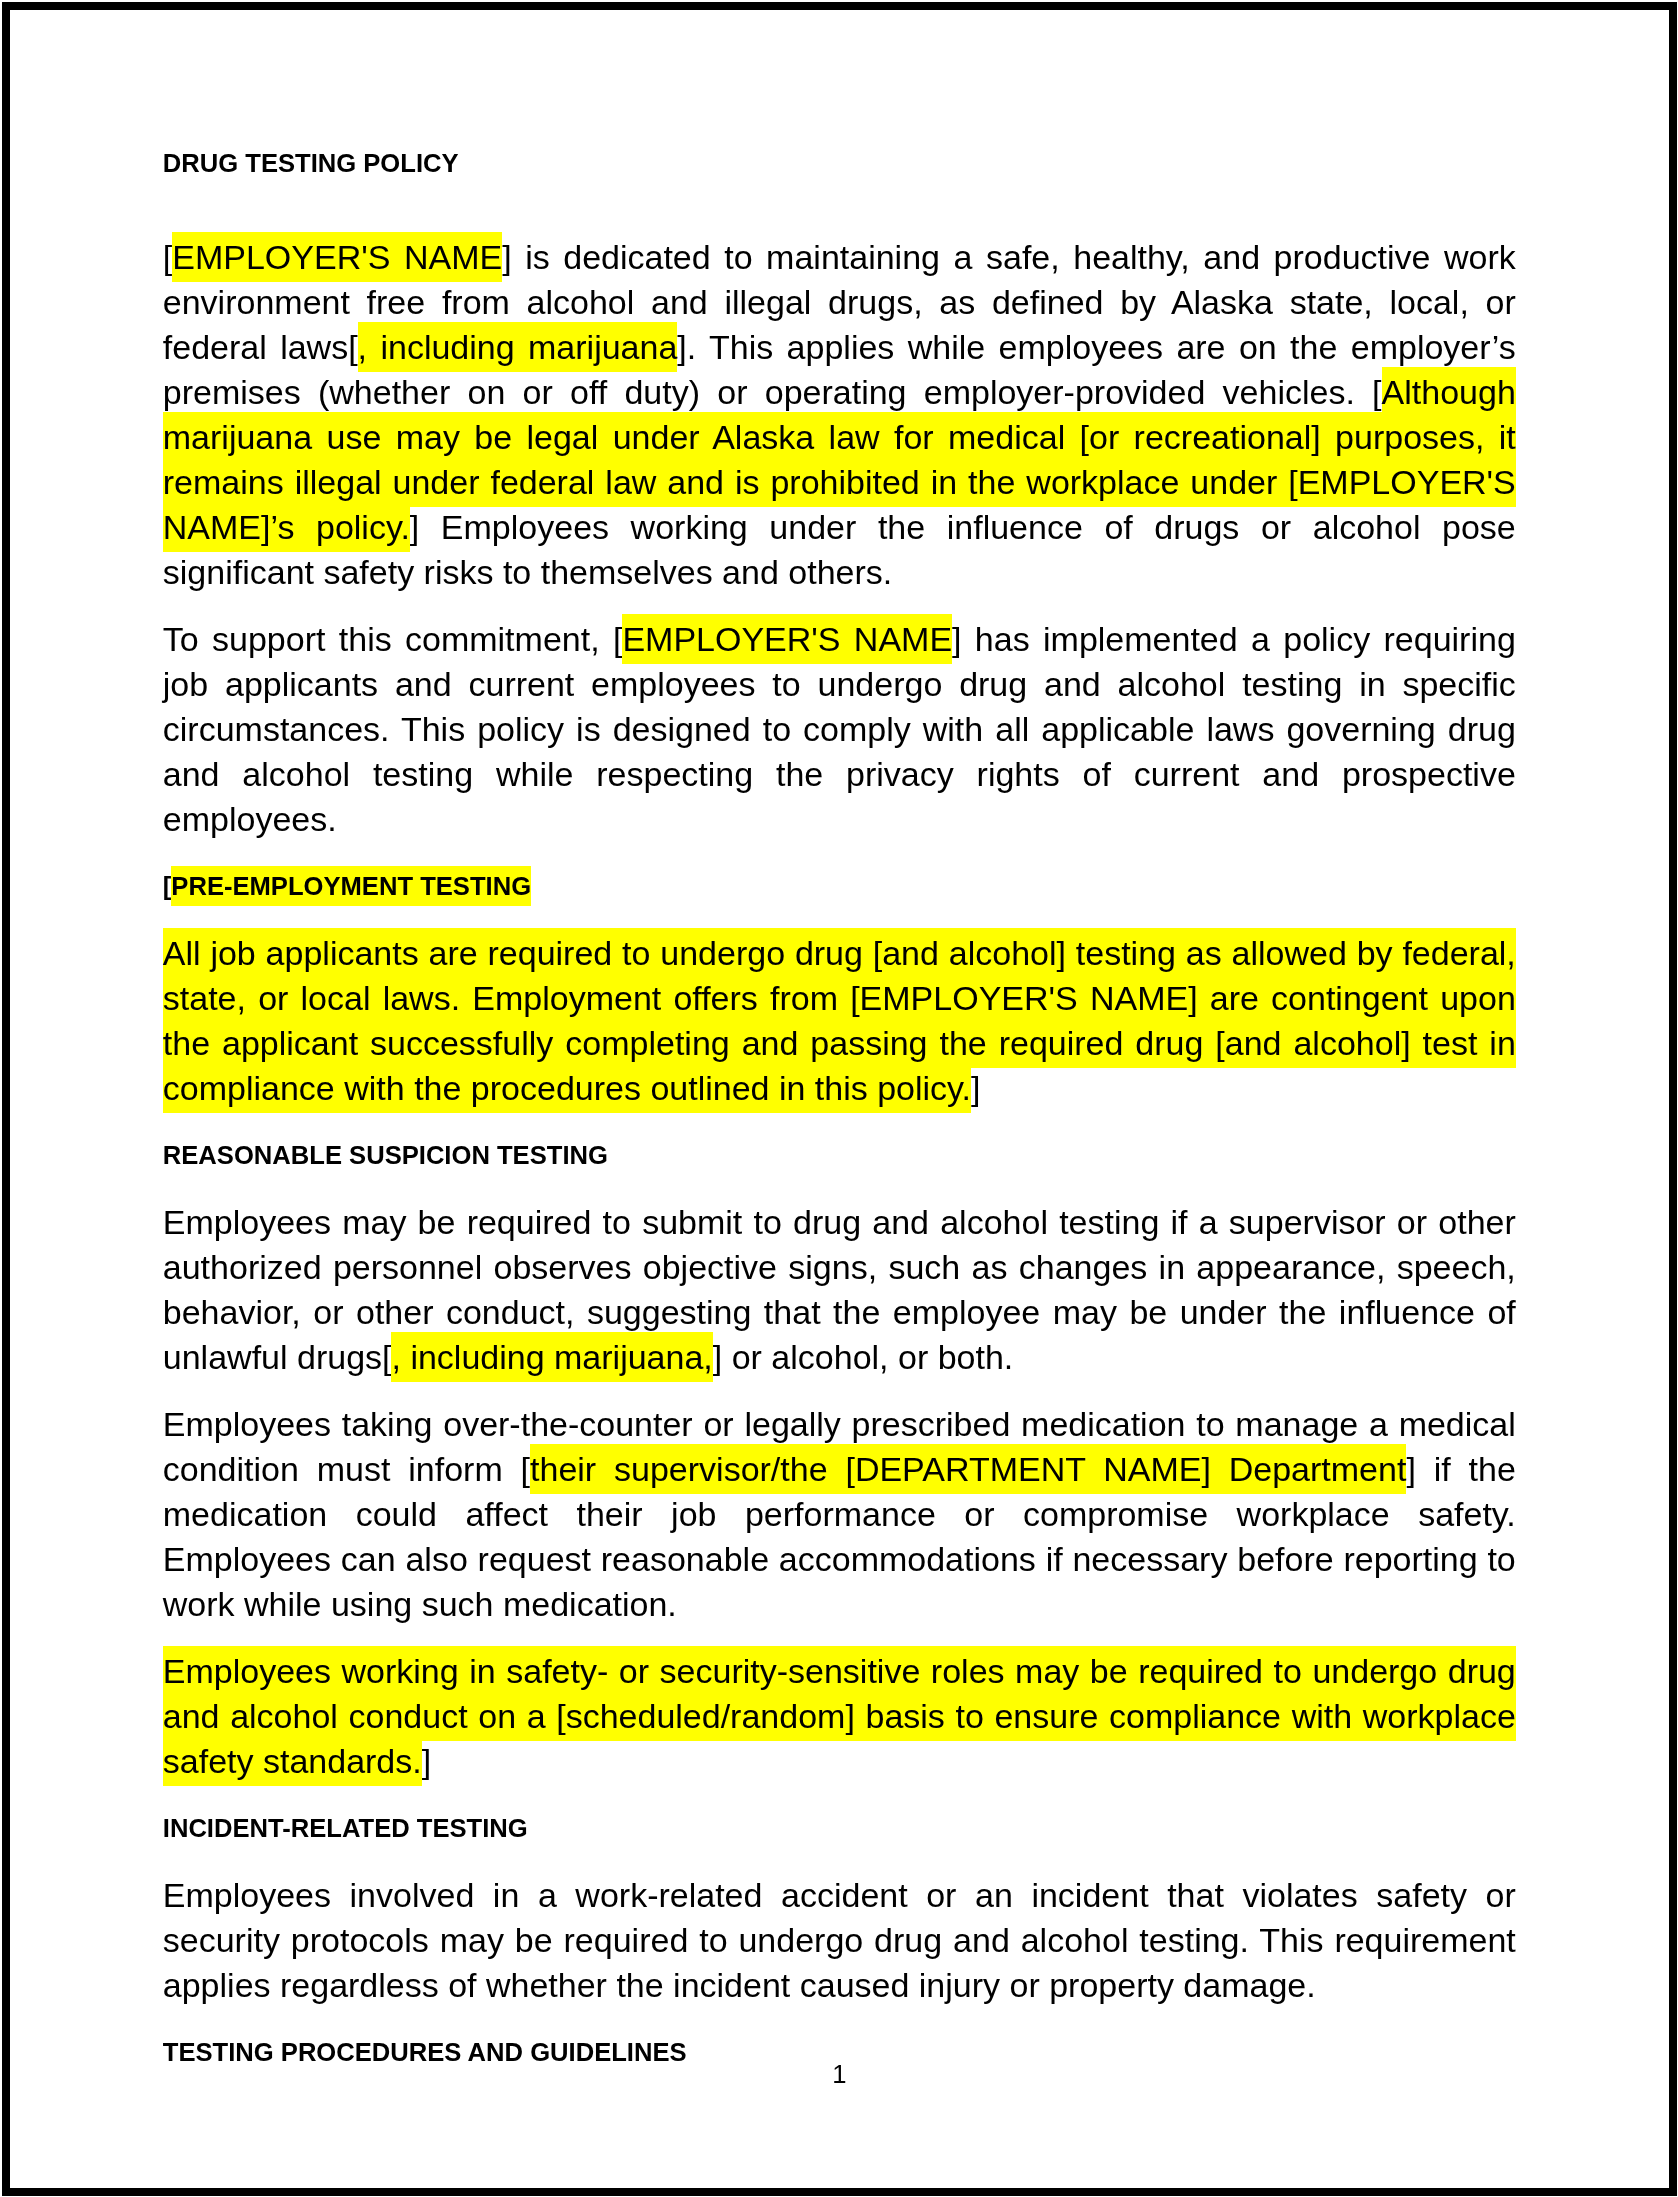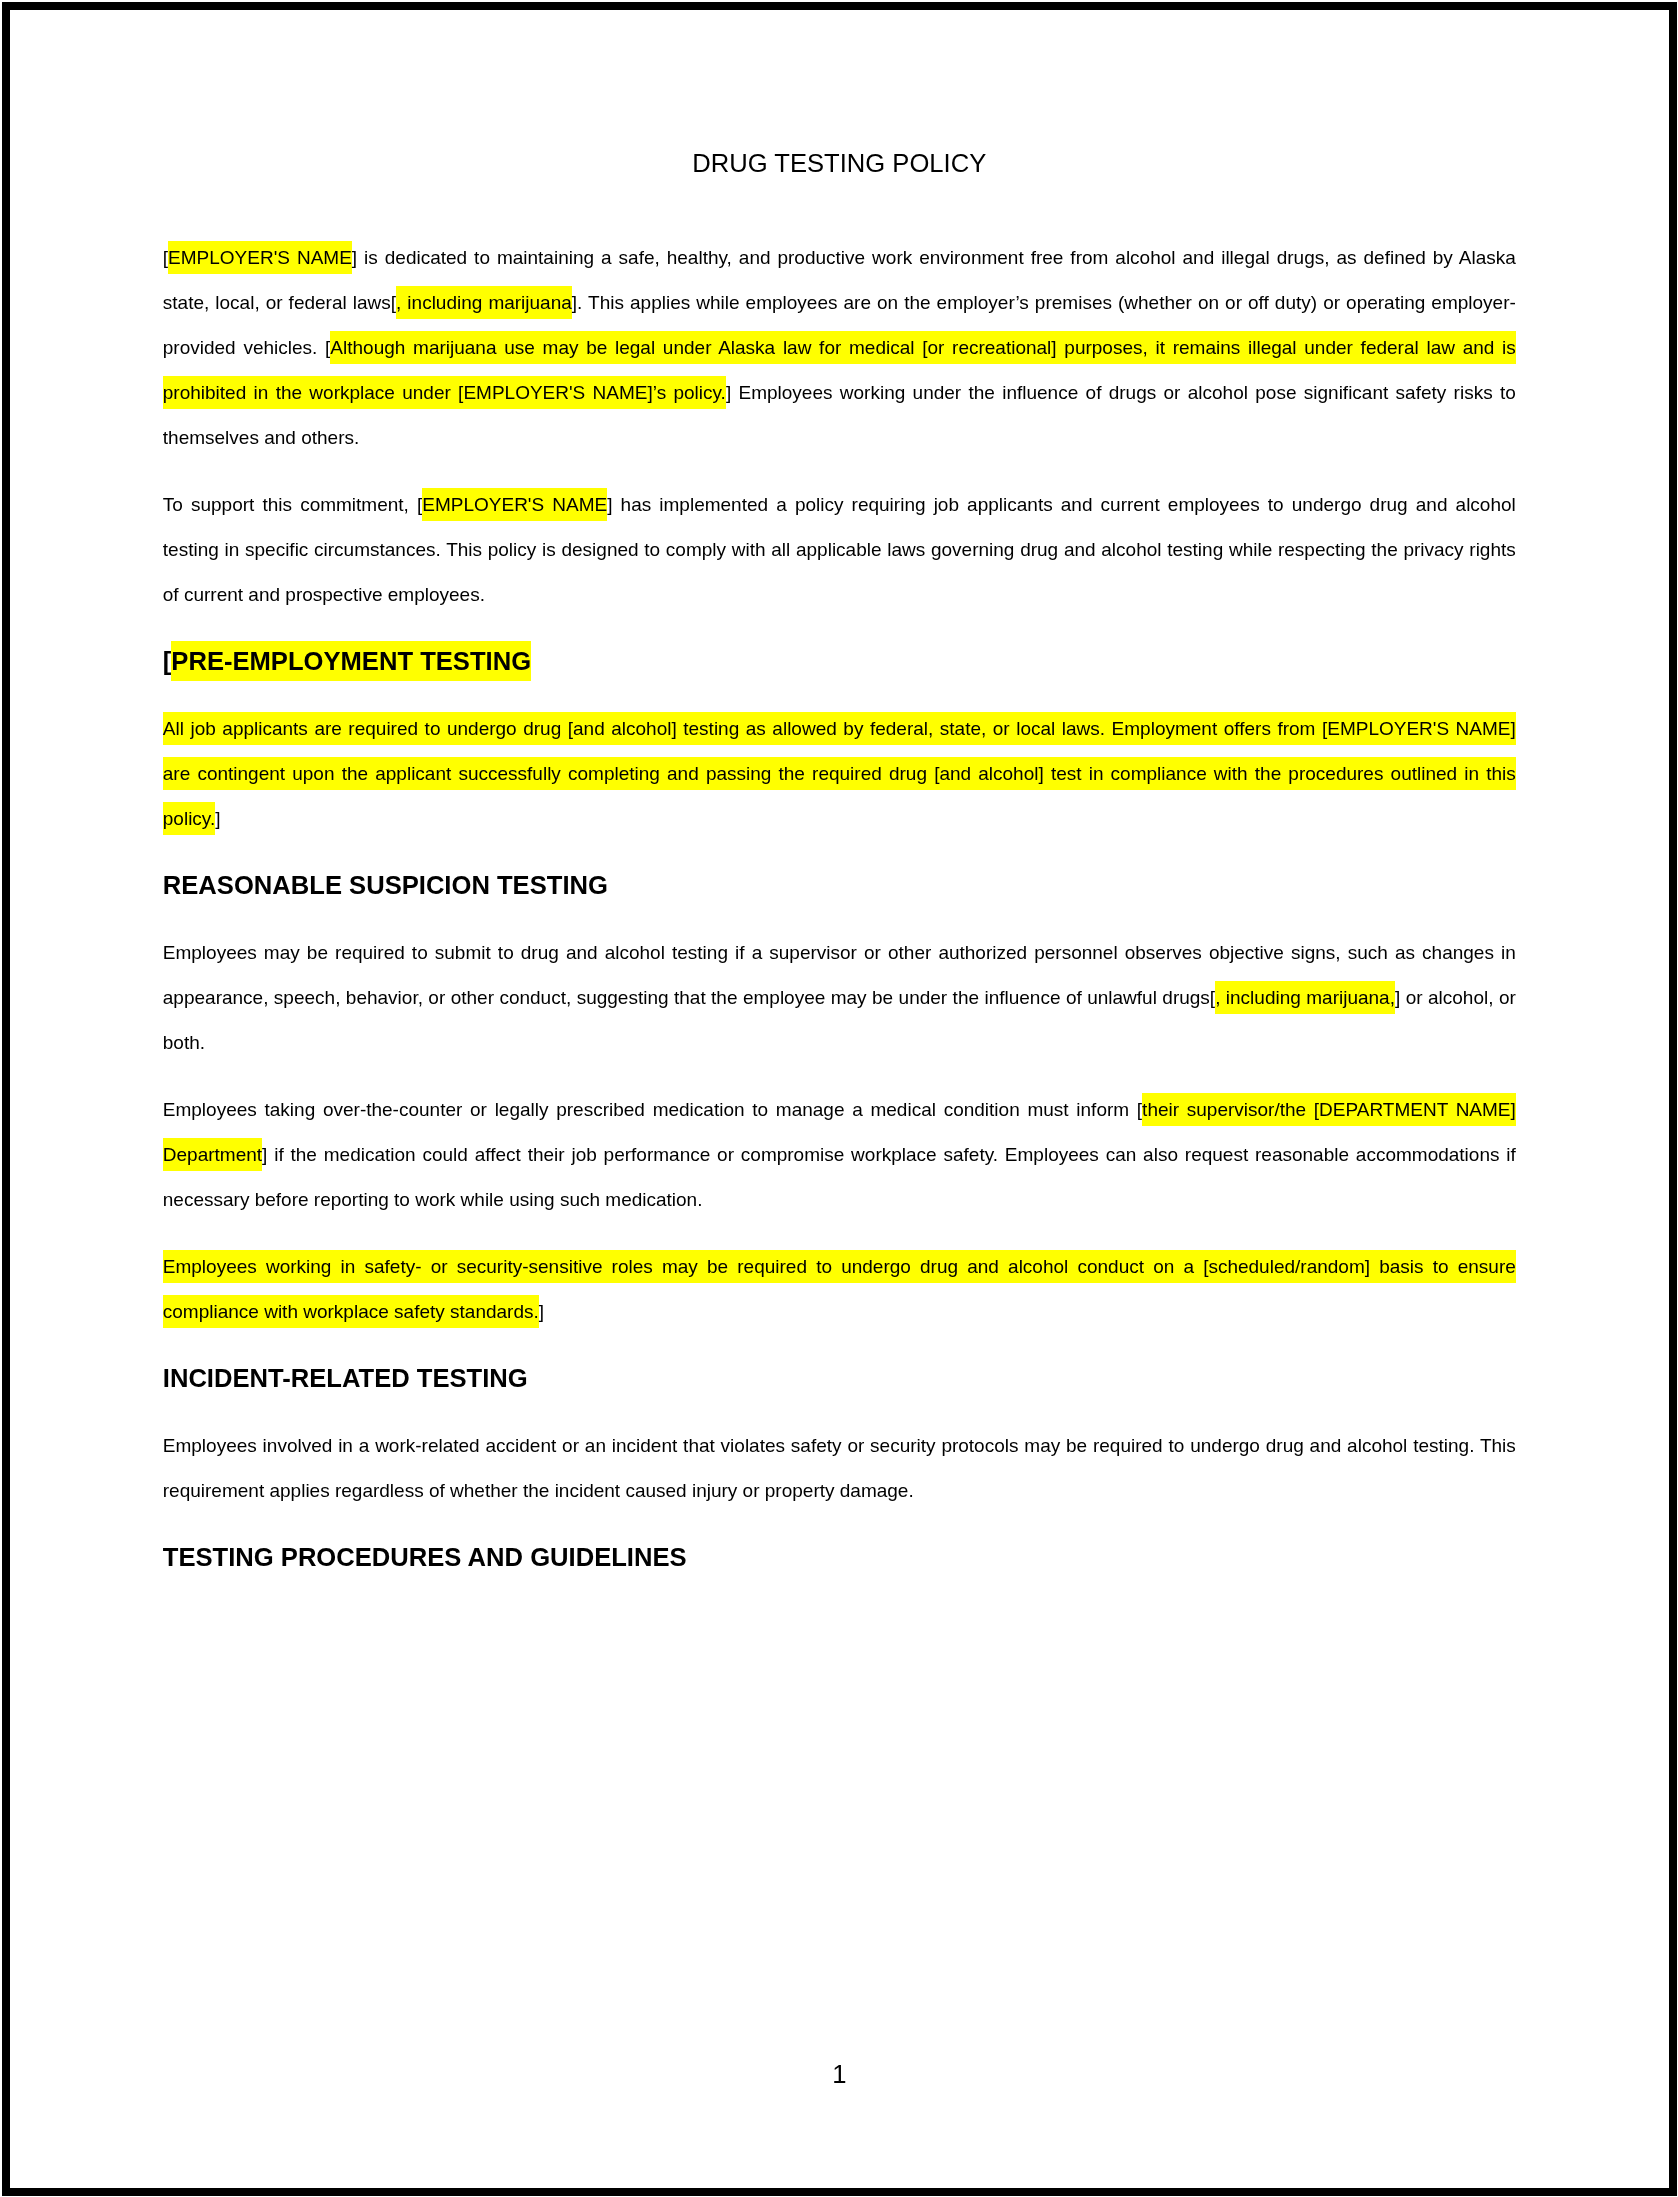--- a/index.html
+++ b/index.html
@@ -16,34 +16,34 @@
     border: 8px solid var(--border, #000);
     background: var(--bg, #fff);
     color: var(--fg, #000);
     font-family: "Liberation Sans", "DejaVu Sans", sans-serif;
   }
   .content {
     padding: 131px 153px 0 153px;
   }
   .doc-title {
     font-size: 25.6px;
-    font-weight: normal;
-    text-align: center;
+    font-weight: bold;
+    text-align: left;
     line-height: 45px;
     margin: 0 0 49px 0;
   }
   p.heading {
     font-size: 25.6px;
     font-weight: bold;
     line-height: 45px;
     margin: 22px 0;
     text-align: left;
   }
   p.paragraph {
-    font-size: 19px;
+    font-size: 34px;
     line-height: 45px;
     margin: 22px 0;
     text-align: justify;
   }
   .hl {
     background: var(--hl, #ffff00);
     padding: 6.2px 0;
   }
   .page-footer {
     position: absolute;

